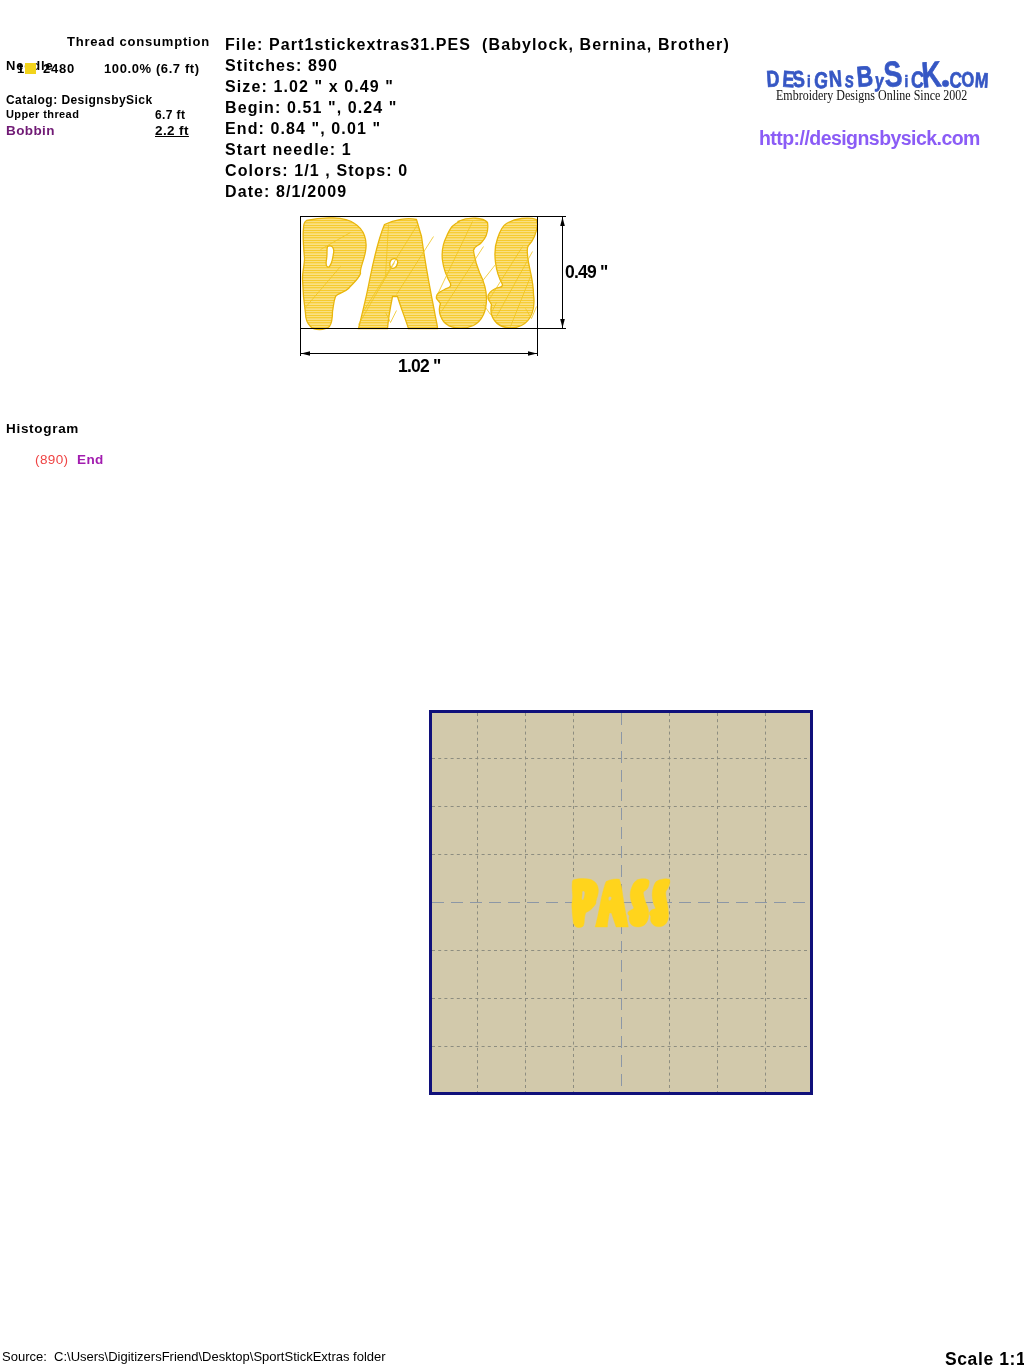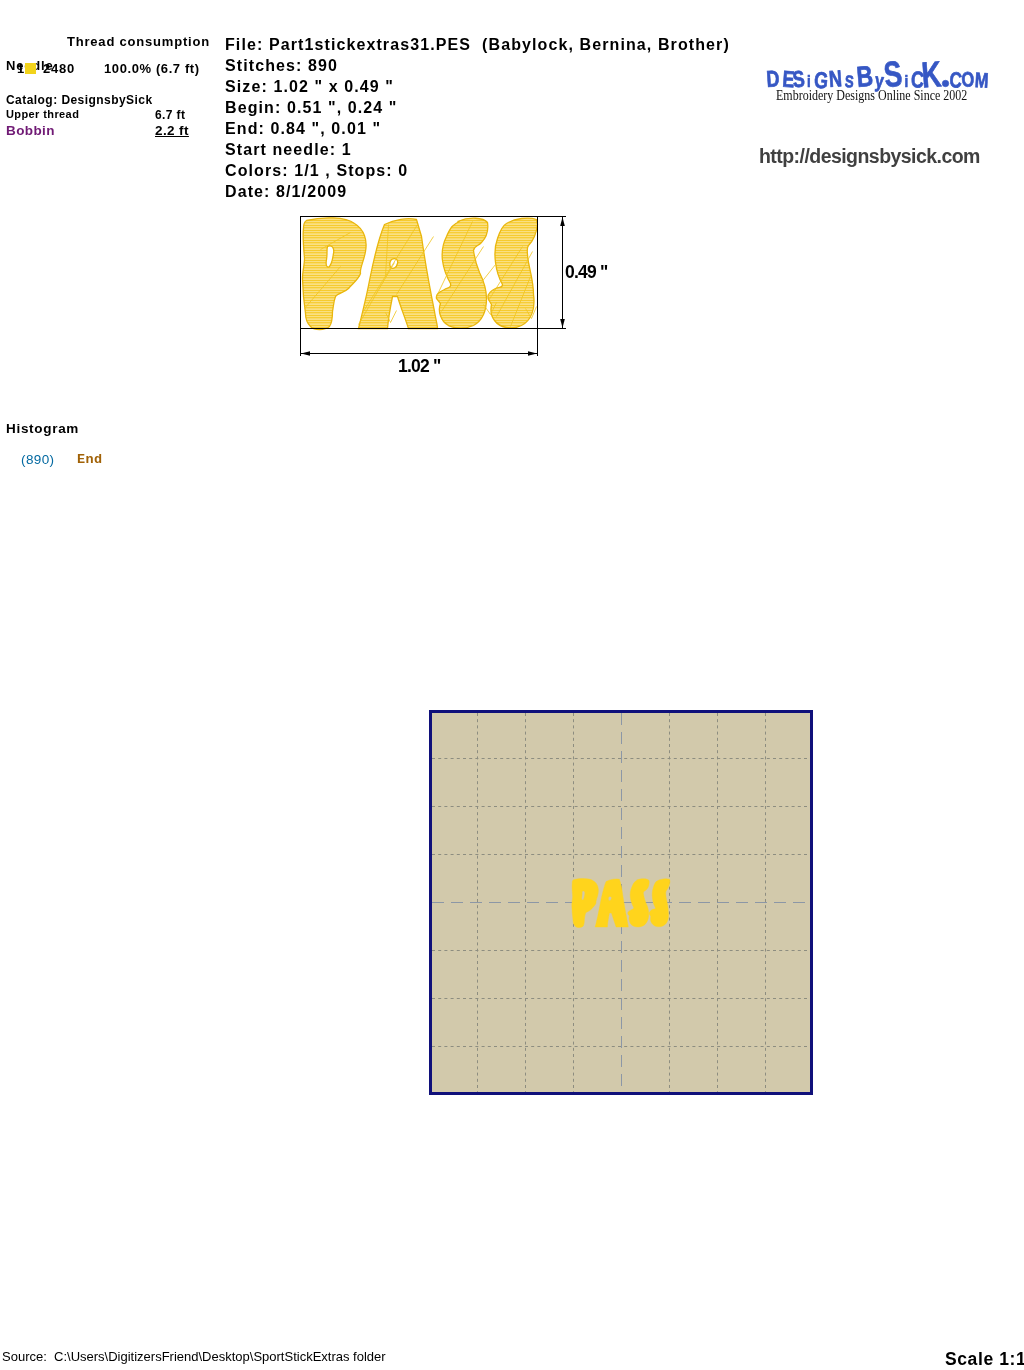--- a/index.html
+++ b/index.html
@@ -56,21 +56,21 @@
     <text transform="translate(167.5,37.5) rotate(-4) scale(0.75,1)" font-size="36">K</text>
     <circle cx="190.5" cy="33.5" r="3.2"></circle>
     <text transform="translate(194,37) rotate(4) scale(0.78,1)" font-size="22">C</text>
     <text transform="translate(207,37) rotate(-4) scale(0.78,1)" font-size="21">O</text>
     <text transform="translate(219.5,37) rotate(3) scale(0.78,1)" font-size="21">M</text>
   </g>
 </svg>
 
 <div class="abs" style="left:776px;top:87px;font-size:15px;font-family:'Liberation Serif',serif;color:#111;transform:scaleX(0.8);transform-origin:0 0;">Embroidery Designs Online Since 2002</div>
 
-<div class="abs b" style="left:759px;top:145px;font-size:19.5px;letter-spacing:-0.55px;color:#404040;">http://designsbysick.com</div>
+<div class="abs b" style="left:759px;top:127px;font-size:19.5px;letter-spacing:-0.55px;color:#8b5cf6;">http://designsbysick.com</div>
 
 <svg class="abs" style="left:280px;top:200px;" width="340" height="185" viewBox="0 0 340 185">
   <defs>
     <pattern id="hatch" width="8" height="2.5" patternUnits="userSpaceOnUse">
       <rect width="8" height="2.5" fill="#ffffff"></rect>
       <rect y="0.45" width="8" height="1.7" fill="#f5c411"></rect>
     </pattern>
   </defs>
 
   <g transform="translate(20.5,16.5)" fill-rule="evenodd" stroke="#e9b60d" stroke-width="1.3" fill="url(#hatch)">
@@ -120,23 +120,23 @@
   <polygon points="21,153.5 30,151.2 30,155.8" fill="#000"></polygon>
   <polygon points="257,153.5 248,151.2 248,155.8" fill="#000"></polygon>
 </svg>
 
 <div class="abs b" style="left:565px;top:262px;font-size:17.5px;letter-spacing:-0.8px;color:#000;">0.49 "</div>
 
 <div class="abs b" style="left:398px;top:356px;font-size:17.5px;letter-spacing:-0.8px;color:#000;">1.02 "</div>
 
 <div class="abs b" style="left:6px;top:421px;font-size:13.5px;letter-spacing:0.7px;color:#000;">Histogram</div>
 
-<div class="abs" style="left:21px;top:452px;font-size:13.5px;letter-spacing:0.4px;color:#0369a1;">(890)</div>
+<div class="abs" style="left:35px;top:452px;font-size:13.5px;letter-spacing:0.4px;color:#ef4444;">(890)</div>
 
-<div class="abs b" style="left:77px;top:452px;font-size:13.5px;letter-spacing:0.4px;color:#a16207;font-family:Liberation Mono, monospace;">End</div>
+<div class="abs b" style="left:77px;top:452px;font-size:13.5px;letter-spacing:0.4px;color:#a21caf;">End</div>
 
 <div class="abs" style="left:429px;top:710px;width:378px;height:379px;background:#d2c9ab;border:3px solid #10107a;"></div>
 
 <svg class="abs" style="left:432px;top:713px;" width="378" height="379" viewBox="0 0 378 379">
   <g stroke="#8d8d80" stroke-width="1" stroke-dasharray="3,3.2">
     <line x1="45.5" y1="0" x2="45.5" y2="379"></line>
     <line x1="93.5" y1="0" x2="93.5" y2="379"></line>
     <line x1="141.5" y1="0" x2="141.5" y2="379"></line>
     <line x1="237.5" y1="0" x2="237.5" y2="379"></line>
     <line x1="285.5" y1="0" x2="285.5" y2="379"></line>

